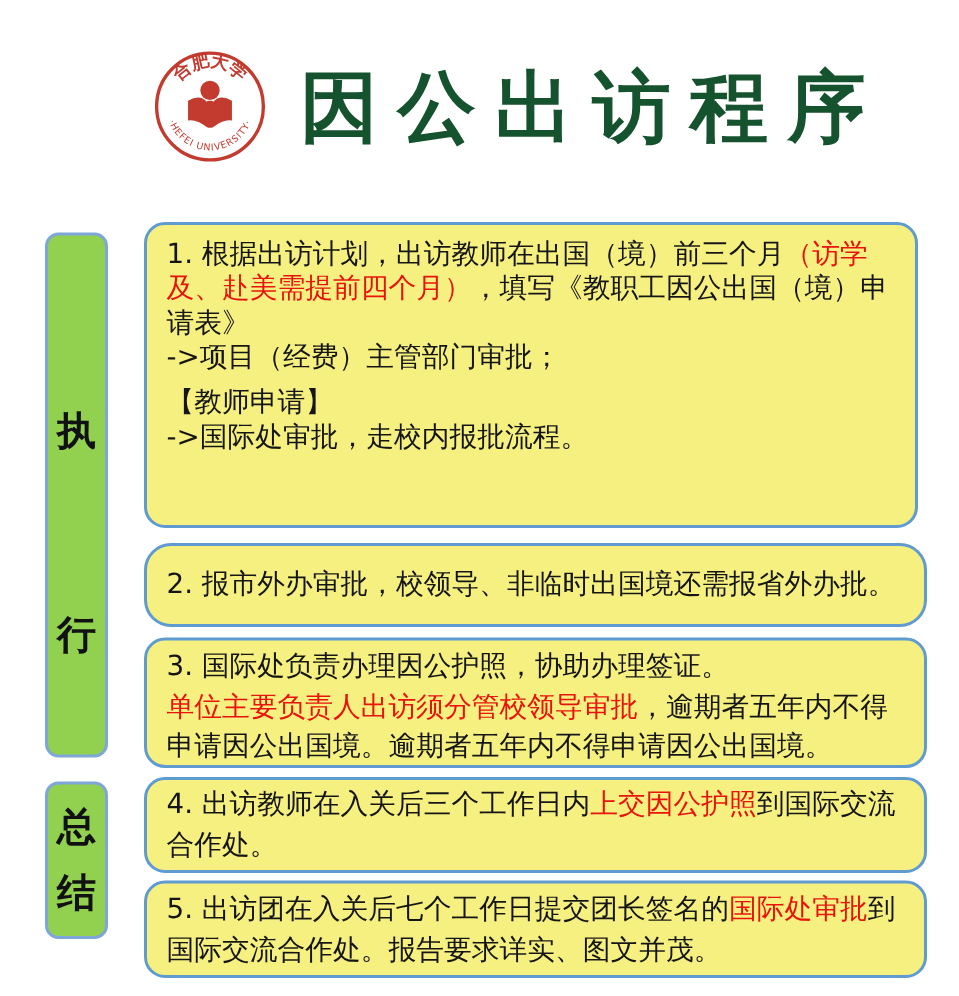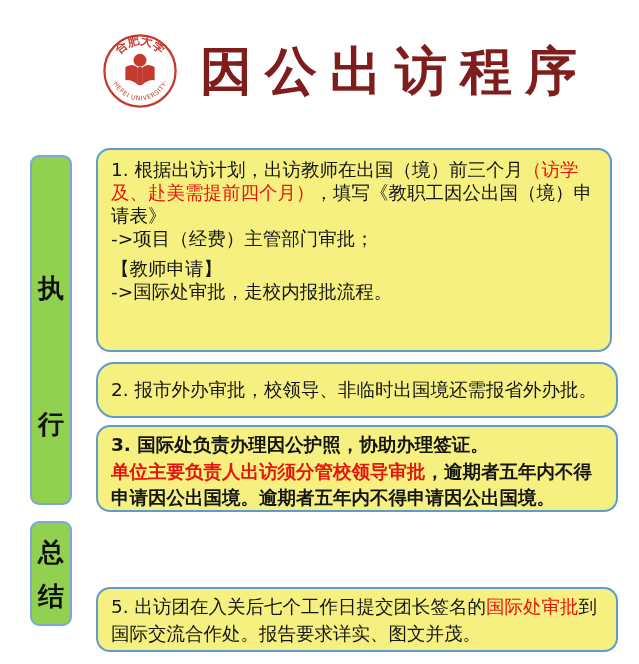--- a/index.html
+++ b/index.html
@@ -25,26 +25,26 @@
     height: 82px;
   }
   .title {
     position: absolute;
     left: 195px;
     top: 32px;
     width: 400px;
     height: 80px;
     margin: 0;
     text-align: center;
-    font-family: Liberation Serif, serif;
+    font-family: Liberation Sans, sans-serif;
     font-weight: 700;
     font-size: 52px;
     line-height: 80px;
     letter-spacing: 13px;
-    color: #7f1d1d;
+    color: #14532d;
     white-space: nowrap;
   }
 
   
   .stage {
     position: absolute;
     left: 30px;
     width: 42px;
     background: #92d050;
     border: 2px solid #7ea6d8;
@@ -81,21 +81,21 @@
     overflow: hidden;
   }
   .step .para { margin: 0; }
   .step .para.gap { margin-top: 7px; }
   .step .red { color: #e8130c; }
 
   .step-1 { top: 148px; width: 516px; height: 204px; line-height: 23px; padding-top: 8px; }
   .step-2 { top: 362px; width: 522px; height: 56px;  line-height: 24px;
             display: flex; align-items: center; border-radius: 18px; }
   .step-2 .para { white-space: nowrap; }
-  .step-3 { top: 425px; width: 522px; height: 87px;  line-height: 26.5px; padding-top: 5px; font-weight: bold; }
+  .step-3 { top: 425px; width: 522px; height: 87px;  line-height: 26.5px; padding-top: 5px; }
   .step-4 { top: 518px; width: 522px; height: 64px;  line-height: 27px;  padding-top: 3px; }
   .step-5 { top: 587px; width: 522px; height: 65px;  line-height: 27px;  padding-top: 4px; }
 </style>
 </head>
 <body>
 
 <div class="canvas">
 
   <div class="logo">
     <svg viewBox="0 0 80 84" width="78" height="82">
@@ -135,17 +135,20 @@
       <div class="para gap"><span>【教师申请】</span></div>
       <div class="para"><span>-&gt;国际处审批，走校内报批流程。</span></div>
     </div>
   <div class="step step-2">
       <div class="para"><span>2. 报市外办审批，校领导、非临时出国境还需报省外办批。</span></div>
     </div>
   <div class="step step-3">
       <div class="para"><span>3. 国际处负责办理因公护照，协助办理签证。</span></div>
       <div class="para"><span class="red">单位主要负责人出访须分管校领导审批</span><span>，逾期者五年内不得申请因公出国境。逾期者五年内不得申请因公出国境。</span></div>
     </div>
+  <div class="step step-4">
+      <div class="para"><span>4. 出访教师在入关后三个工作日内</span><span class="red">上交因公护照</span><span>到国际交流合作处。</span></div>
+    </div>
   <div class="step step-5">
       <div class="para"><span>5. 出访团在入关后七个工作日提交团长签名的</span><span class="red">国际处审批</span><span>到国际交流合作处。报告要求详实、图文并茂。</span></div>
     </div>
 
 </div>
 
 </body></html>

